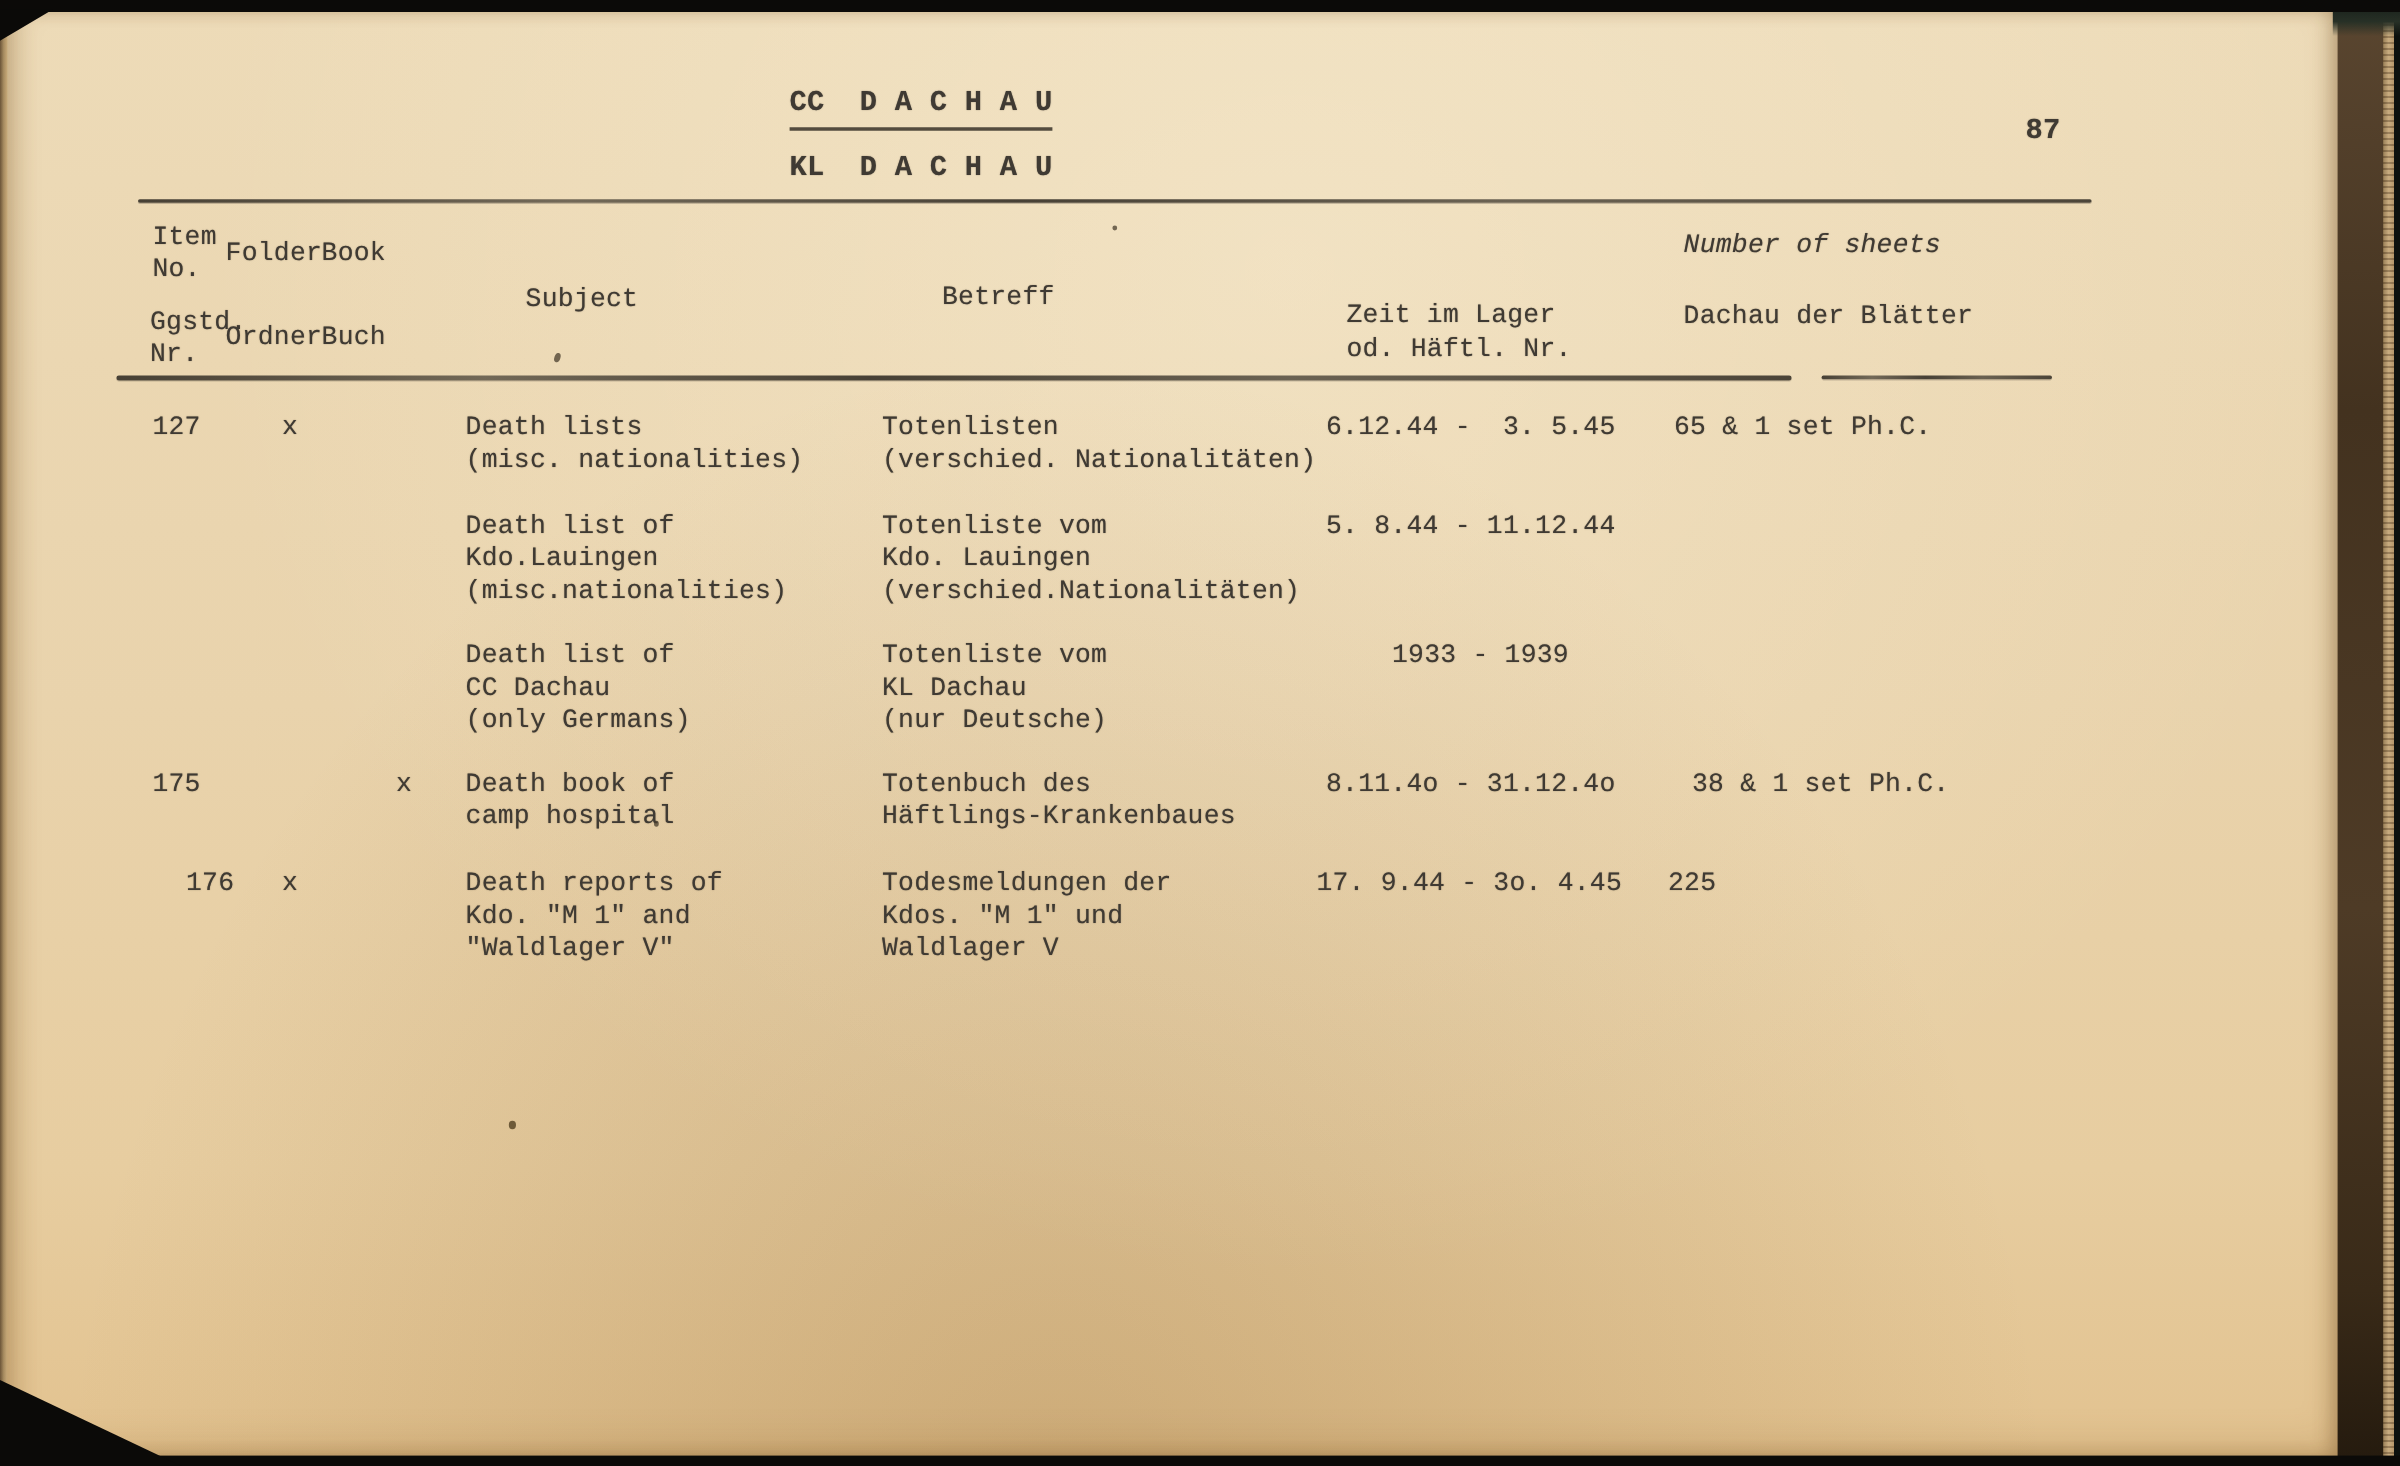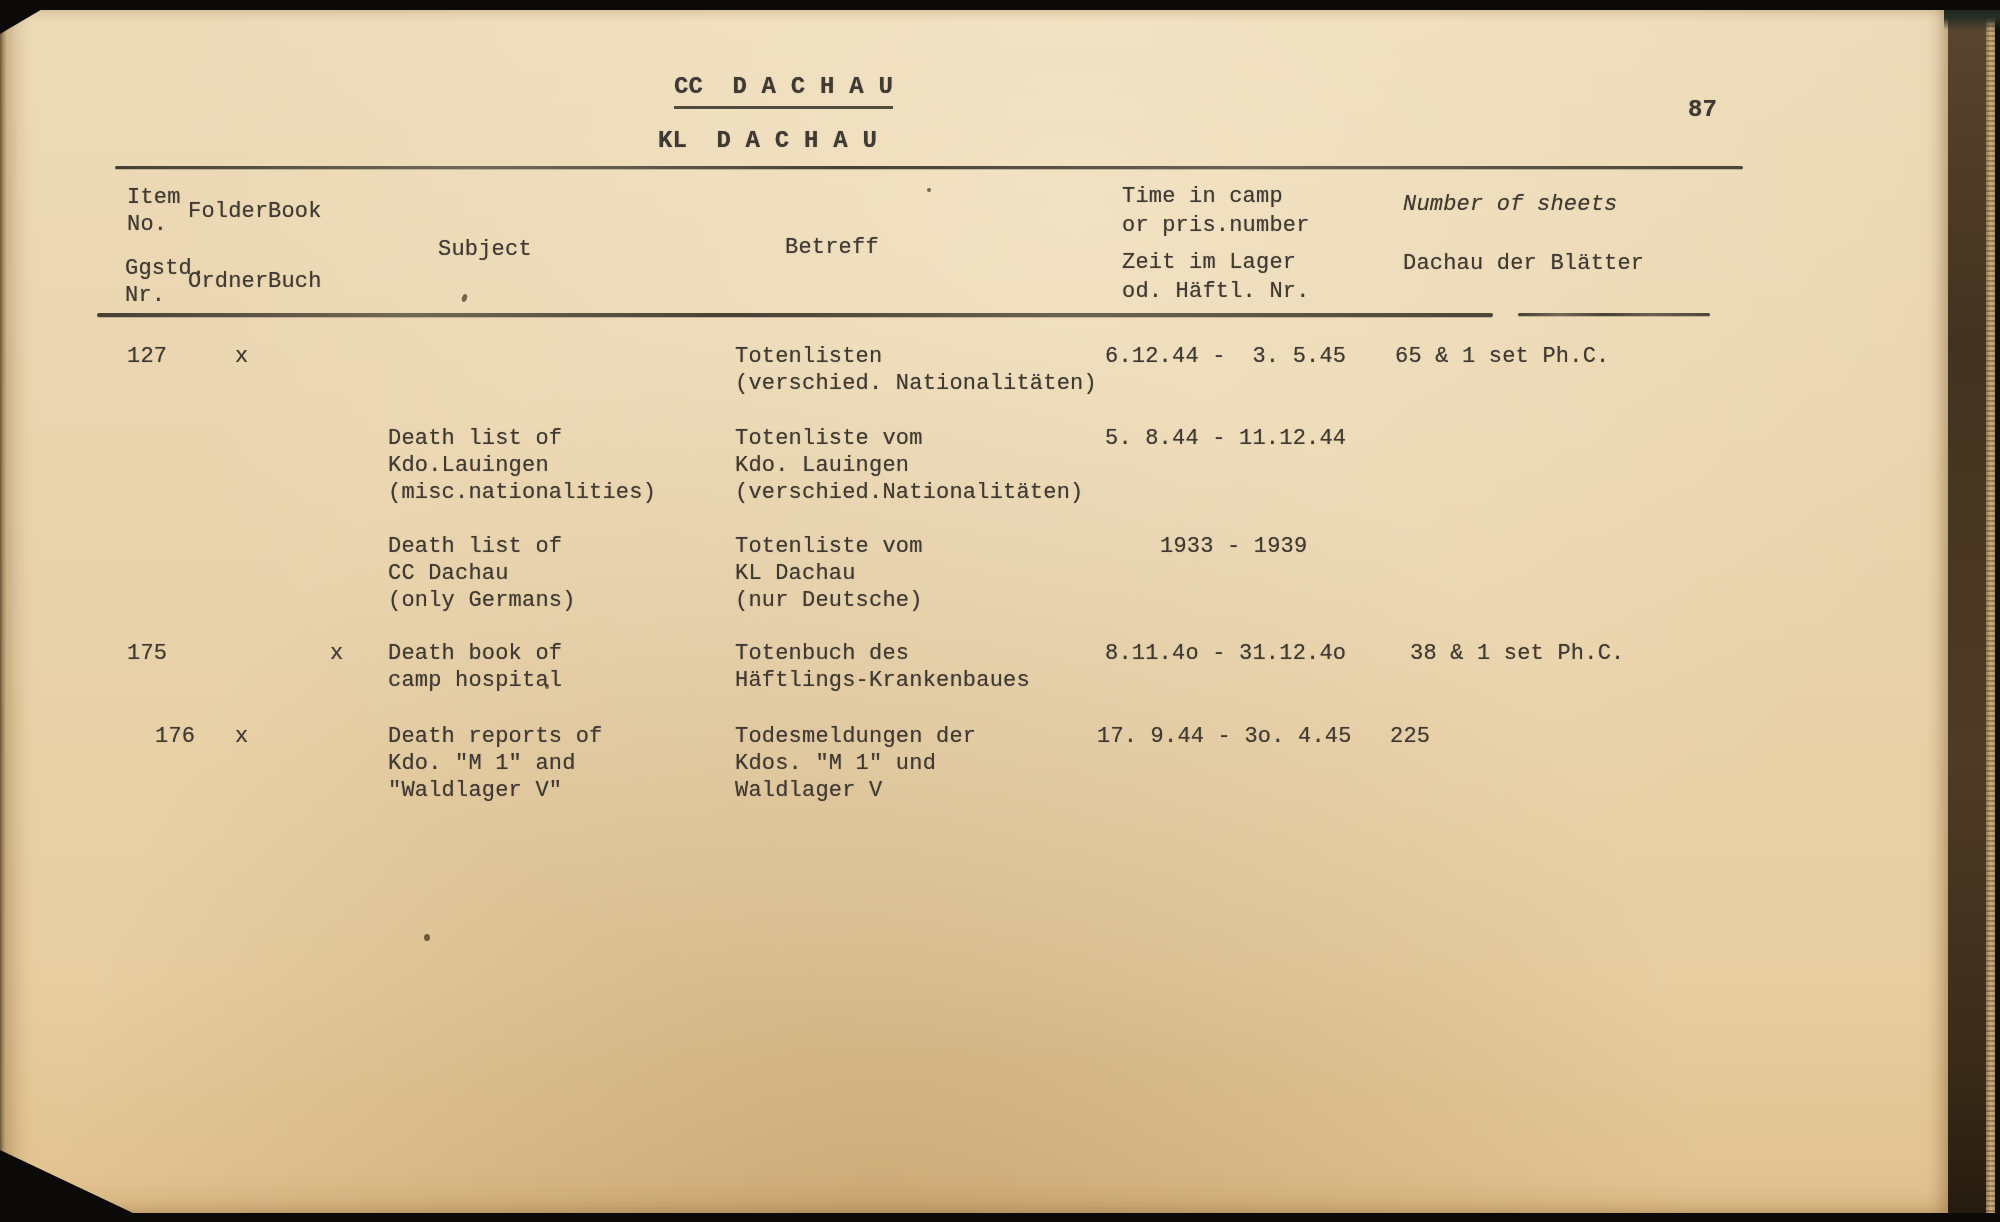--- a/index.html
+++ b/index.html
@@ -88,47 +88,47 @@
   <div class="right-foreedge"></div>
   <div class="right-black"></div>
   <div class="top-right-dark"></div>
   <div class="top-bar"></div>
   <div class="top-left-wedge"></div>
   <div class="bottom-bar"></div>
   <div class="bottom-left-wedge"></div>
 
   <div id="content">
 
-    <div class="tw big title-underline" style="left:674px;top:72px;text-align:center;">CC  D A C H A U</div>
+    <div class="tw big title-underline" style="left:658px;top:72px;text-align:center;">CC  D A C H A U</div>
     <div class="tw big" style="left:658px;top:106px;margin-top:20px;">KL  D A C H A U</div>
     <div class="tw big" style="left:1688px;top:95px;">87</div>
 
     <div class="rule" style="left:115px;top:166px;width:1628px;"></div>
     <div class="rule" style="left:97px;top:313px;width:1396px;height:4px;"></div>
     <div class="rule" style="left:1518px;top:313px;width:192px;"></div>
 
     <div class="tw" style="left:127px;top:184px;">Item
 No.</div>
     <div class="tw" style="left:188px;top:198px;">Folder</div>
     <div class="tw" style="left:268px;top:198px;">Book</div>
     <div class="tw" style="left:125px;top:255px;">Ggstd.
 Nr.</div>
     <div class="tw" style="left:188px;top:268px;">Ordner</div>
     <div class="tw" style="left:268px;top:268px;">Buch</div>
     <div class="tw" style="left:438px;top:236px;">Subject</div>
     <div class="tw" style="left:785px;top:234px;">Betreff</div>
-    <div class="tw lh29" style="left:1122px;top:182px;">Time in camp
-or pris.number</div>
     <div class="tw lh29" style="left:1122px;top:248px;">Zeit im Lager
 od. Häftl. Nr.</div>
     <div class="tw" style="left:1403px;top:191px;font-style:italic;">Number of sheets</div>
     <div class="tw" style="left:1403px;top:250px;">Dachau der Blätter</div>
 
     <div class="tw" style="left:127px;top:343px;">127</div>
     <div class="tw" style="left:235px;top:343px;">x</div>
+    <div class="tw" style="left:388px;top:343px;">Death lists
+(misc. nationalities)</div>
     <div class="tw" style="left:735px;top:343px;">Totenlisten
 (verschied. Nationalitäten)</div>
     <div class="tw" style="left:1105px;top:343px;">6.12.44 -  3. 5.45</div>
     <div class="tw" style="left:1395px;top:343px;">65 &amp; 1 set Ph.C.</div>
 
     <div class="tw" style="left:388px;top:425px;">Death list of
 Kdo.Lauingen
 (misc.nationalities)</div>
     <div class="tw" style="left:735px;top:425px;">Totenliste vom
 Kdo. Lauingen

